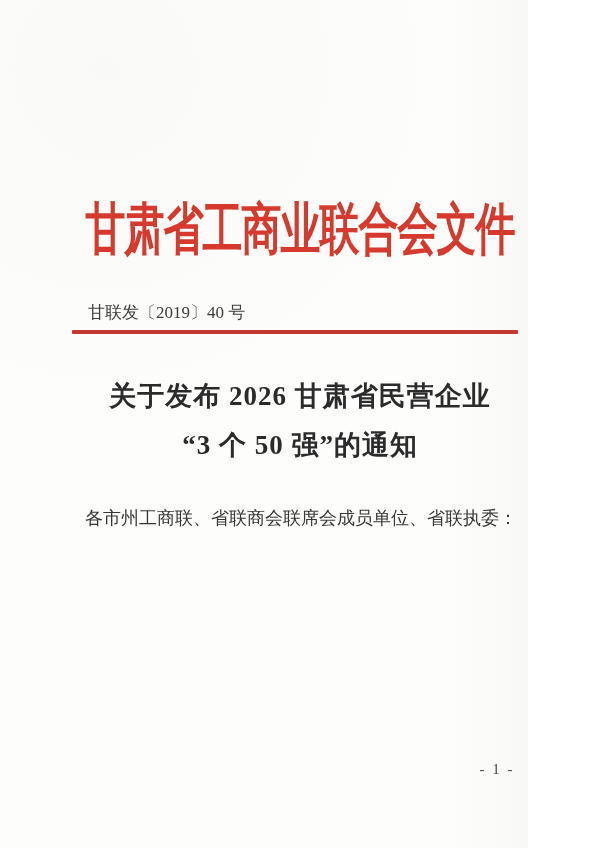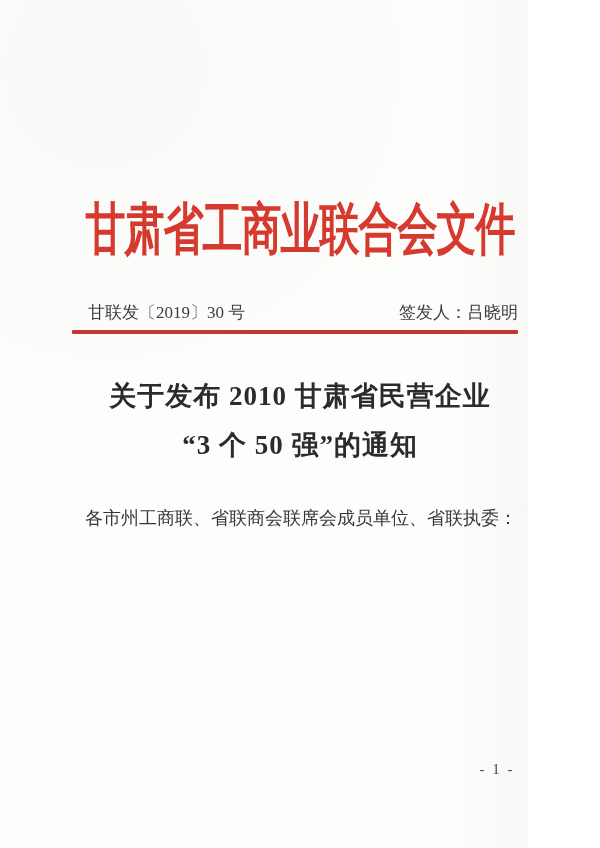--- a/index.html
+++ b/index.html
@@ -110,28 +110,27 @@
   }
 </style>
 </head>
 <body>
 
 <div class="page" style="--red-text: #d63a2e; --red-rule: #c23830; --ink: #373737;">
 
   <div class="org-title">甘肃省工商业联合会文件</div>
 
   <div class="docnum-row">
-    <span>甘联发〔2019〕30 号</span>
-    <span>签发人：吕晓明</span>
+    <span>甘联发〔2019〕40 号</span>
   </div>
 
   <div class="red-rule"></div>
 
   <div class="doc-title">
-    <div>关于发布 2010 甘肃省民营企业</div>
+    <div>关于发布 2026 甘肃省民营企业</div>
     <div>“3 个 50 强”的通知</div>
   </div>
 
   <div class="body-block">
     <p class="salutation">各市州工商联、省联商会联席会成员单位、省联执委：</p>
   </div>
 
 
   <div class="page-number">- 1 -</div>
 

